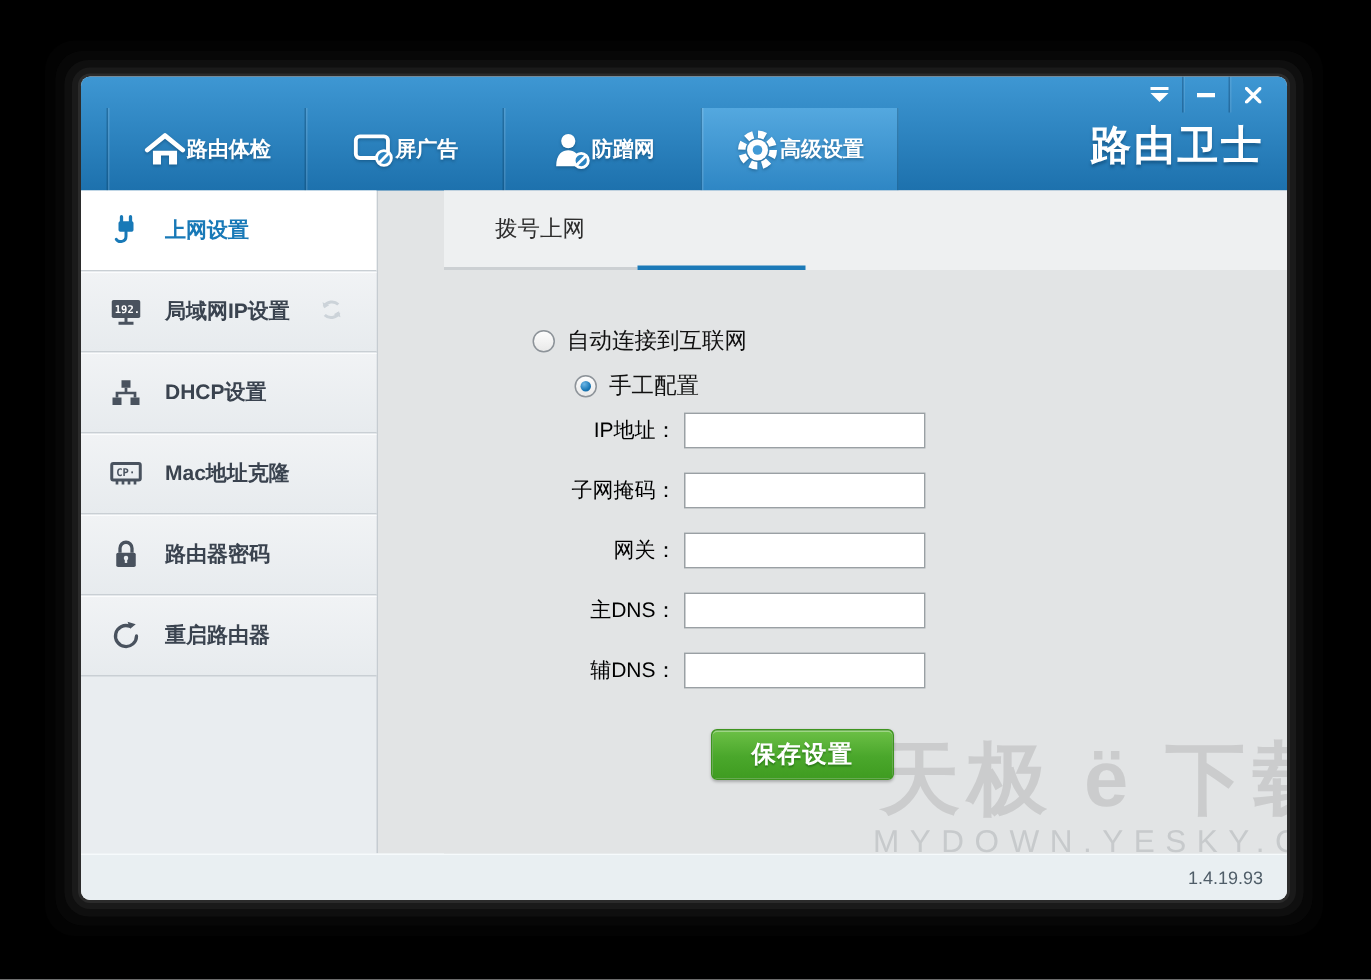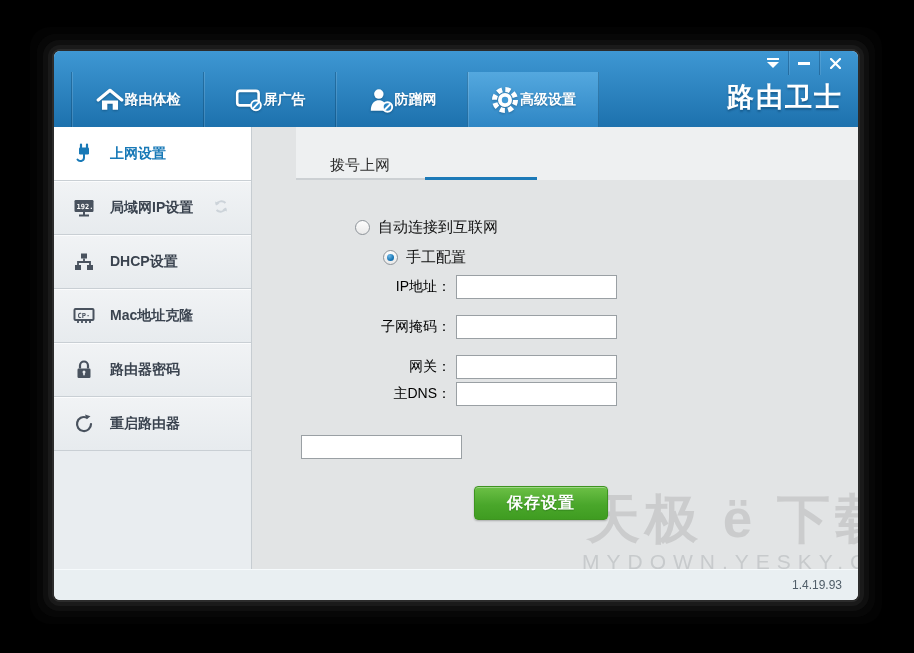--- a/index.html
+++ b/index.html
@@ -48,21 +48,21 @@
                font-size:14px; font-weight:bold; color:#3a434f; cursor:pointer;
                background:linear-gradient(#f1f3f5,#e7ebee);
                border-bottom:1px solid #c9cfd4;
                box-shadow:inset 0 1px 0 #fbfcfd; position:relative; }
   .side-item.active { background:#fff; color:#1879b7; box-shadow:none; }
   .side-item .sideicon { width:24px; display:flex; justify-content:center; }
   .side-sync { position:absolute; right:22px; top:50%; transform:translateY(-50%); }
 
   .content { flex:1; position:relative; background:#e2e4e5; overflow:hidden; }
   .tabstrip { height:53px; background:#eef0f1; position:relative; }
-  .tab { position:absolute; top:12px; height:38px; line-height:52px; font-size:15px; cursor:pointer; }
+  .tab { position:absolute; top:0; height:38px; line-height:52px; font-size:15px; cursor:pointer; }
   .tab-dial { left:34px; color:#2e2e2e; }
   .tab-lan  { left:129px; width:112px; text-align:center; color:#1b79b7; }
   .ul-gray { position:absolute; left:0; bottom:0; width:129px; height:2px; background:#ccd0d3; }
   .ul-blue { position:absolute; left:129px; bottom:0; width:112px; height:3px; background:#1c7ab8; }
 
   
   .wm1 { position:absolute; left:291px; top:357px; font-size:53px; font-weight:bold;
          color:#cbcccd; letter-spacing:5px; white-space:nowrap; z-index:0; }
   .wm2 { position:absolute; left:286px; top:423px; font-size:21px; color:#c7cacc;
          letter-spacing:7px; white-space:nowrap; z-index:0; }
@@ -74,23 +74,23 @@
   .radio { width:15px; height:15px; border-radius:50%; background:linear-gradient(#fdfdfd,#e9e9e9);
            border:1px solid #8d9399; position:relative; }
   .radio.selected::after { content:""; position:absolute; left:3px; top:3px; width:7px; height:7px;
            border-radius:50%; background:radial-gradient(circle at 35% 30%, #6cb6e6, #1b79b7 60%, #0e5a93); }
   .radio-label { font-size:15px; color:#111; }
 
   .frow { position:absolute; left:0; height:26px; display:flex; align-items:center; z-index:1; }
   .frow .flabel { width:155px; text-align:right; font-size:14px; color:#000; }
   .frow input { margin-left:5px; width:161px; height:24px; border:1px solid #9aa0a4;
                 background:#fff; font-size:13px; padding:0 4px; outline:none; }
-  .f0{top:147px} .f1{top:187px} .f2{top:227px} .f3{top:254px} .f4{top:307px}
-
-  .save-btn { position:absolute; left:178px; top:359px; width:134px; height:34px; z-index:1;
+  .f0{top:147px} .f1{top:187px} .f2{top:227px} .f3{top:267px} .f4{top:307px}
+
+  .save-btn { position:absolute; left:178px; top:359px; width:122px; height:34px; z-index:1;
               border:1px solid #3e9420; border-radius:4px; cursor:pointer;
               background:linear-gradient(#6cc046,#4aa72b 55%,#3f9c21);
               color:#fff; font-size:16px; font-weight:bold; letter-spacing:1px;
               text-shadow:0 1px 1px rgba(0,60,0,.35);
               box-shadow:inset 0 1px 0 rgba(255,255,255,.35), 0 1px 2px rgba(0,0,0,.25); }
 
   
   .footer { height:31px; flex:0 0 31px; background:#e9eff2; border-top:1px solid #f6fafc;
             display:flex; align-items:center; justify-content:flex-end;
             padding-right:16px; font-size:12px; color:#4f5d68; }
@@ -270,20 +270,21 @@
       </div>
       <div class="frow f2">
         <span class="flabel">网关：</span>
         <input type="text" value="" style="">
       </div>
       <div class="frow f3">
         <span class="flabel">主DNS：</span>
         <input type="text" value="" style="">
       </div>
       <div class="frow f4">
+        <span class="flabel">辅DNS：</span>
         <input type="text" value="" style="">
       </div>
 
       <button class="save-btn">保存设置</button>
     </div>
   </div>
 
   <div class="footer">
     <span>1.4.19.93</span>
   </div>

